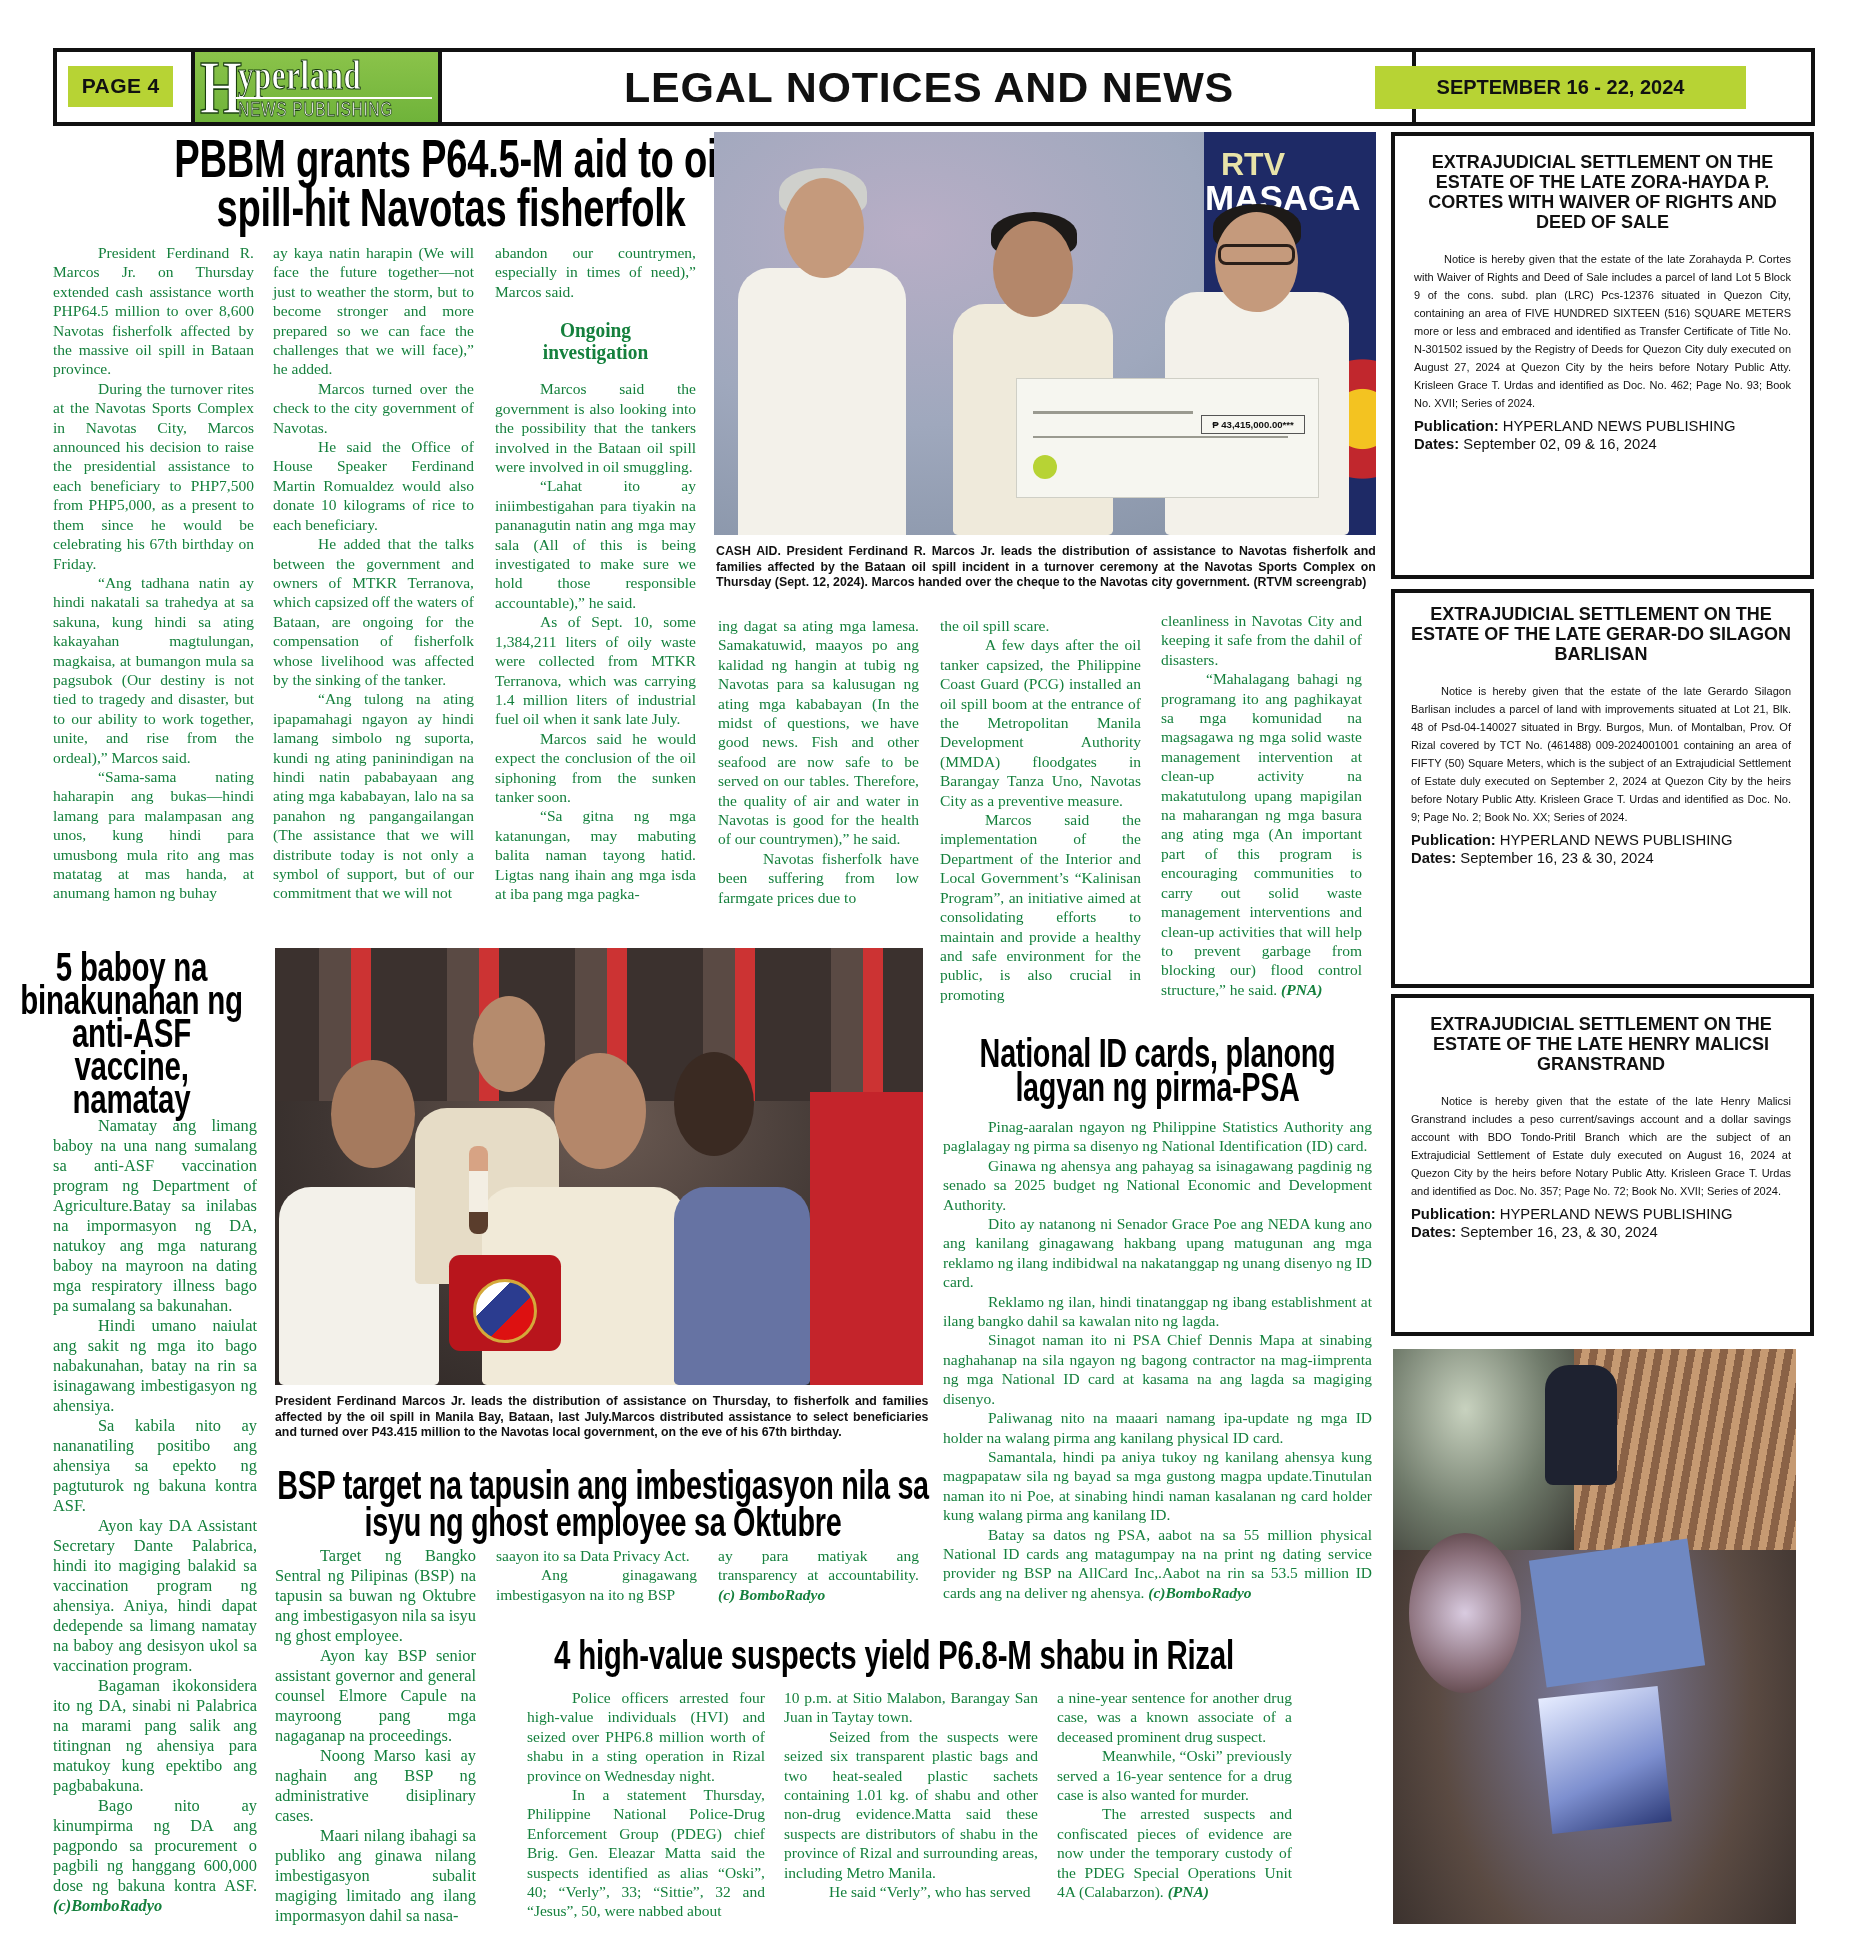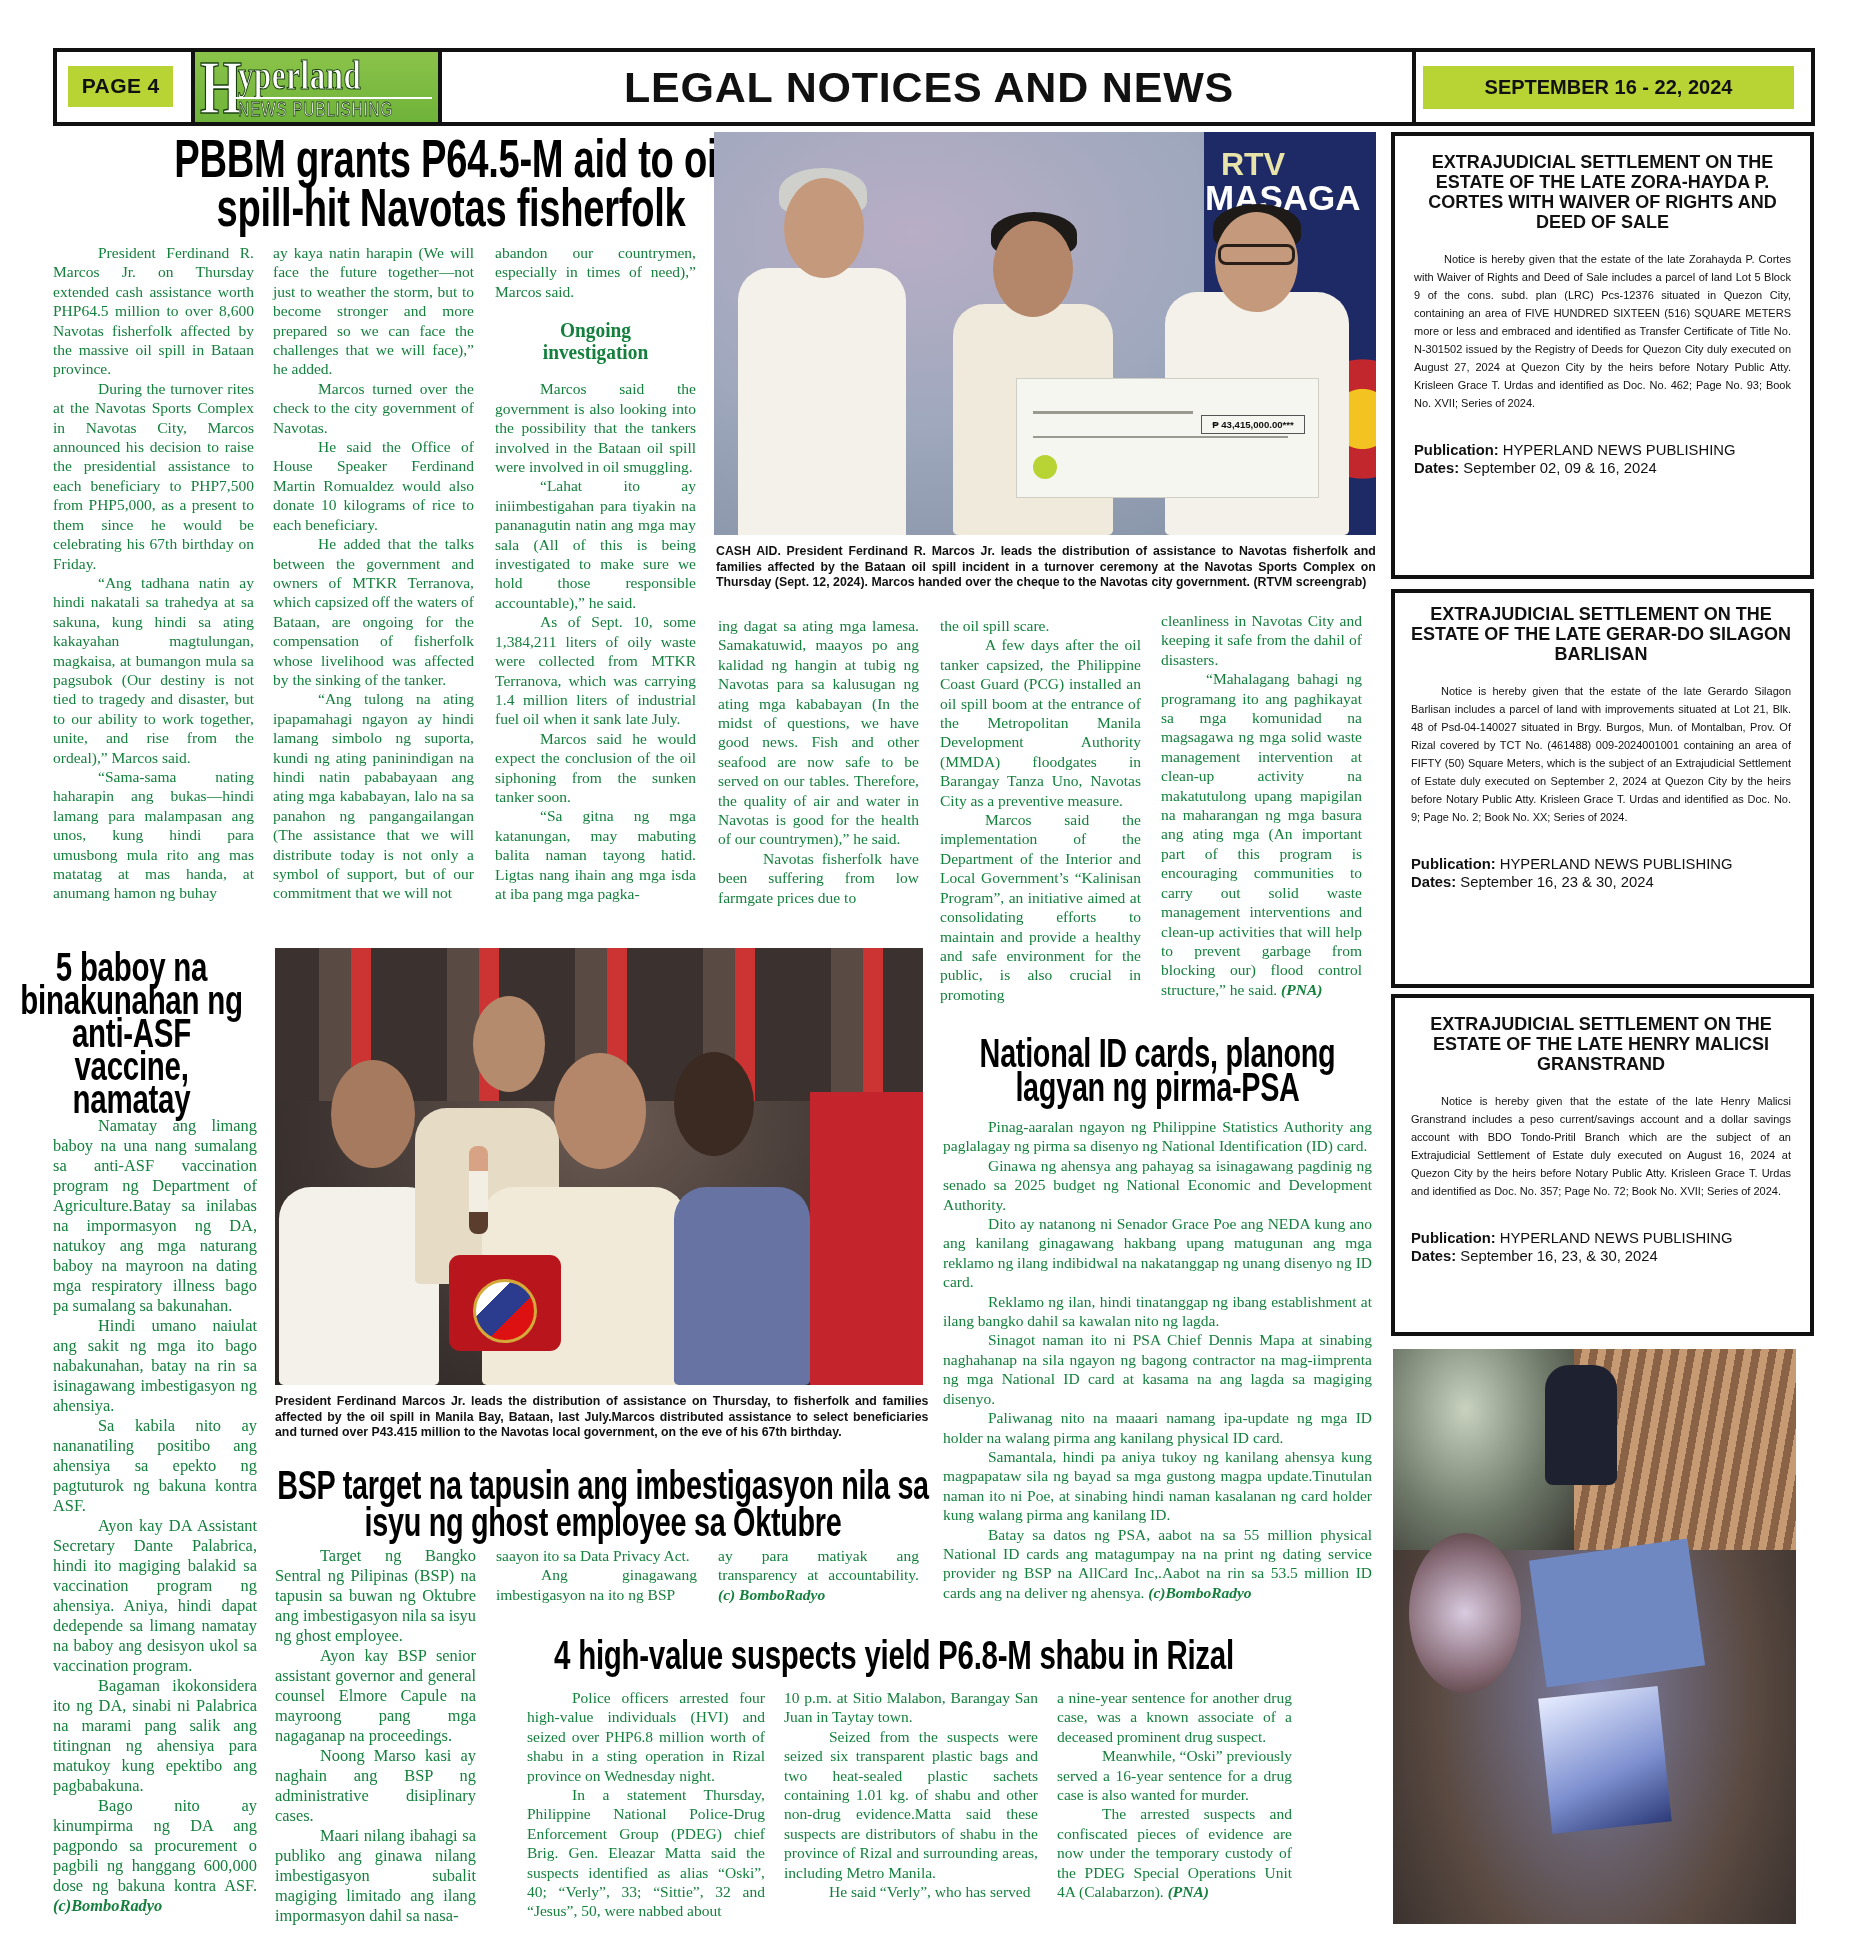--- a/index.html
+++ b/index.html
@@ -13,21 +13,21 @@
   .mh-div { position: absolute; top: 0; bottom: 0; width: 4px; background: #111; }
   .page-pill { position: absolute; left: 11.2px; top: 13.6px; width: 105px; height: 41px; background: #b7d334;
     font-family: "Liberation Sans", sans-serif; font-weight: 700; font-size: 21px; display: flex; align-items: center; justify-content: center; letter-spacing: 0.4px; }
   .logo { position: absolute; left: 134px; top: 0; width: 251px; height: 70px; background: linear-gradient(180deg,#8bc34a,#6fb33a); border-left: 4px solid #111; border-right: 4px solid #111; overflow: hidden; }
   .logo-h { position: absolute; left: 4.8px; top: 0px; font-family: "Liberation Serif", serif; font-weight: 700; font-size: 77px; line-height: 70px; color: #fff; -webkit-text-stroke: 1.6px #1a3f0f; transform: scaleX(0.7); transform-origin: left; }
   .logo-word { position: absolute; left: 43px; top: 0px; font-family: "Liberation Serif", serif; font-weight: 700; font-size: 43px; line-height: 46px; color: #fff; -webkit-text-stroke: 1.2px #1a3f0f; transform: scaleX(0.72); transform-origin: left; letter-spacing: 0.8px; }
   .logo-rule { position: absolute; left: 41px; right: 6.4px; top: 45px; height: 2.4px; background: #fff; }
   .logo-sub { position: absolute; left: 43px; top: 46px; font-family: "Liberation Sans", sans-serif; font-weight: 400; font-size: 20px; color: #fff; -webkit-text-stroke: 0.8px #1a3f0f; transform: scaleX(0.78); transform-origin: left; letter-spacing: 0.8px; }
   .section-title { position: absolute; left: 389px; width: 966px; top: 0; height: 70px; display: flex; align-items: center; justify-content: center;
     font-family: "Liberation Sans", sans-serif; font-weight: 700; font-size: 43px; letter-spacing: 0.8px; }
-  .date-pill { position: absolute; left: 1366px; top: 13.6px; width: 371px; height: 43px; background: #b7d334;
+  .date-pill { position: absolute; left: 1318px; top: 13.6px; width: 371px; height: 43px; background: #b7d334;
     font-family: "Liberation Sans", sans-serif; font-weight: 700; font-size: 20px; display: flex; align-items: center; justify-content: center; }
 
   
   .hl { font-family: "Liberation Sans", sans-serif; font-weight: 700; color: #000; text-align: center; transform: scaleX(0.72); transform-origin: center top; letter-spacing: -0.4px; }
   .hl-main { left: 16px; top: 134px; width: 870px; font-size: 53px; line-height: 49px; }
   .hl-baboy { left: -24px; top: 951px; width: 311px; font-size: 41px; line-height: 33px; transform: scaleX(0.72); }
   .hl-bsp { left: 136px; top: 1467px; width: 934px; font-size: 40px; line-height: 37px; }
   .hl-id { left: 862px; top: 1036px; width: 591px; font-size: 40px; line-height: 34px; }
   .hl-rizal { left: 415px; top: 1636px; width: 958px; font-size: 41px; line-height: 38px; }
 
@@ -55,21 +55,21 @@
   .p-hair { position: absolute; border-radius: 50% 50% 30% 30%; }
   .check { position: absolute; background: #f6f6f0; border: 1.6px solid #cfcfc6; }
   .check-line { position: absolute; height: 3.2px; background: #9a9a90; }
   .rtv { position: absolute; font-family: "Liberation Sans", sans-serif; font-weight: 700; color: #fff; }
 
   
   .notice { border: 4px solid #111; background: #fff; }
   .notice-title { font-family: "Liberation Sans", sans-serif; font-weight: 700; font-size: 18px; line-height: 20px; text-align: center; }
   .notice-body { font-family: "Liberation Sans", sans-serif; font-size: 11px; line-height: 18px; text-align: justify; margin-top: 17.6px; }
   .notice-body p { text-indent: 30px; }
-  .notice-pub { font-family: "Liberation Sans", sans-serif; font-size: 14.8px; line-height: 18px; margin-top: 29px; }
+  .notice-pub { font-family: "Liberation Sans", sans-serif; font-size: 14.8px; line-height: 18px; margin-top: 5px; }
   .notice-pub b { font-weight: 700; }
 </style>
 </head>
 <body>
 
 <header class="abs masthead">
   <div class="page-pill">PAGE 4</div>
   <div class="logo">
     <span class="logo-h">H</span>
     <span class="logo-word">yperland</span>

